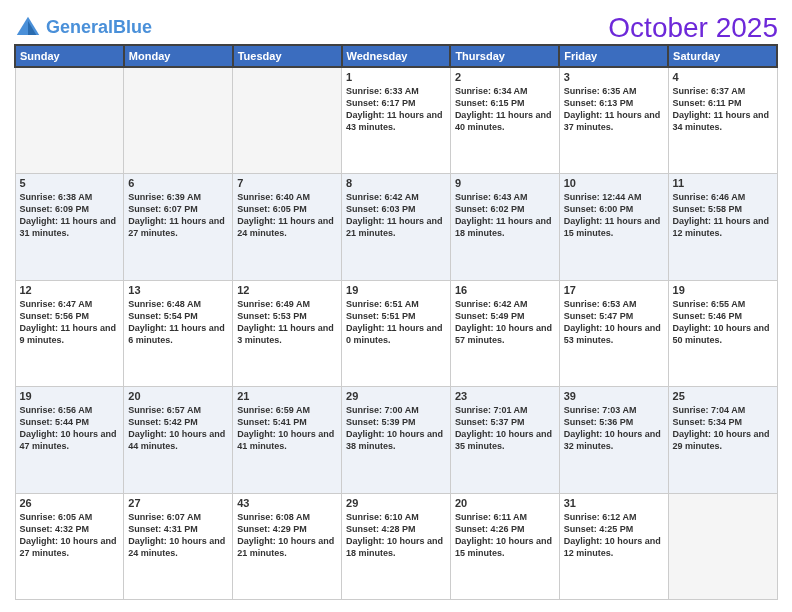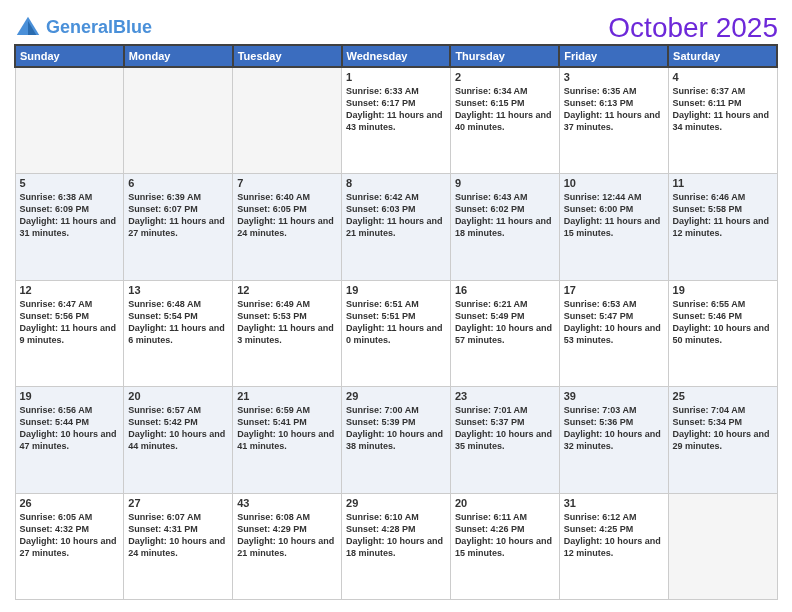--- a/index.html
+++ b/index.html
@@ -236,21 +236,21 @@
           </td>
           <td>
             <div class="day-number">19</div>
             <div class="day-info">Sunrise: 6:51 AM
 Sunset: 5:51 PM
 Daylight: 11 hours
 and 0 minutes.</div>
           </td>
           <td>
             <div class="day-number">16</div>
-            <div class="day-info">Sunrise: 6:21 AM
+            <div class="day-info">Sunrise: 6:42 AM
 Sunset: 5:49 PM
 Daylight: 10 hours
 and 57 minutes.</div>
           </td>
           <td>
             <div class="day-number">17</div>
             <div class="day-info">Sunrise: 6:53 AM
 Sunset: 5:47 PM
 Daylight: 10 hours
 and 53 minutes.</div>

